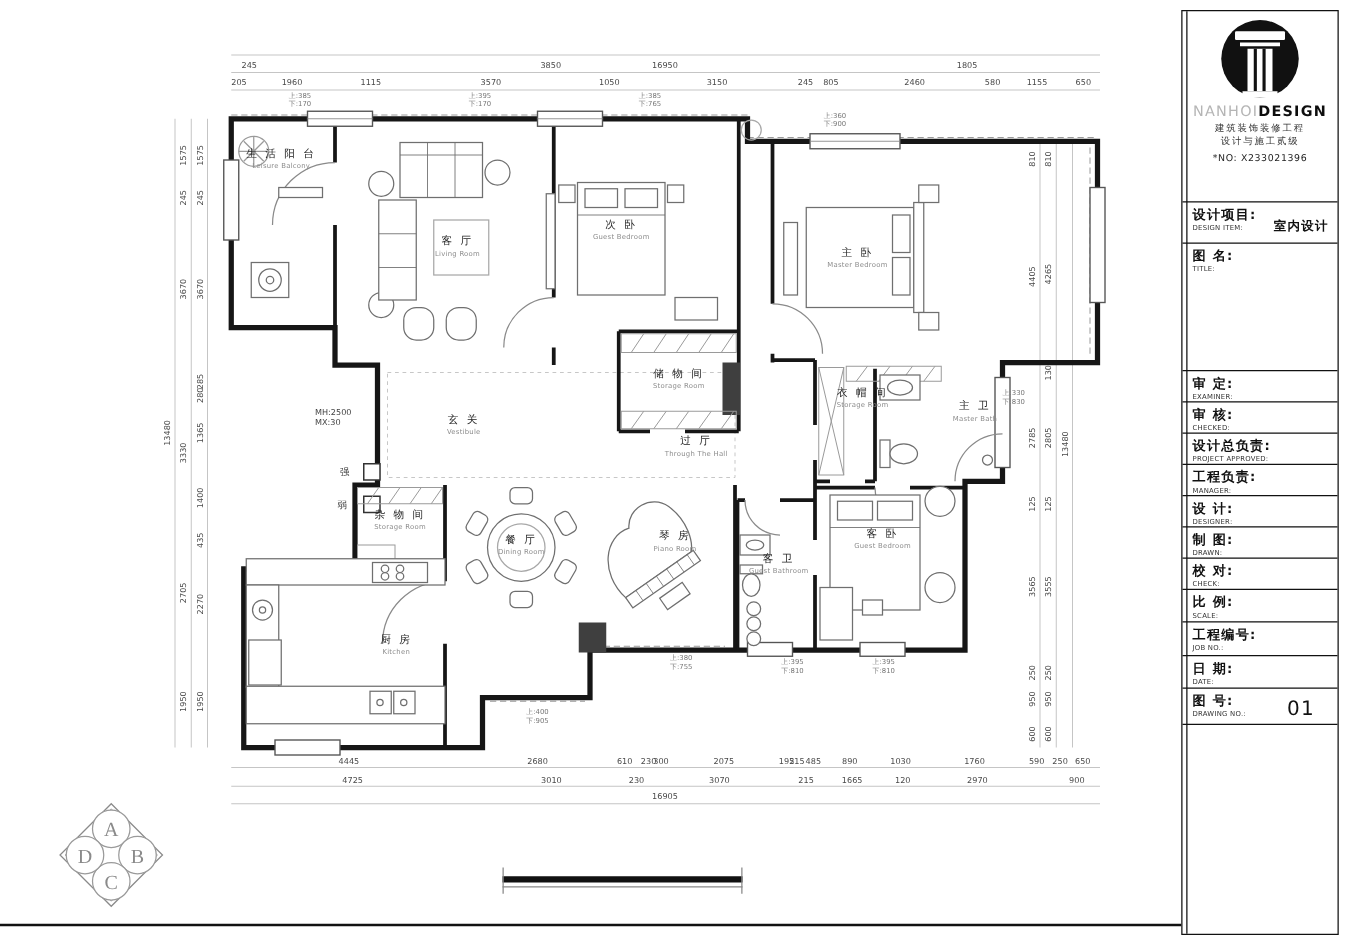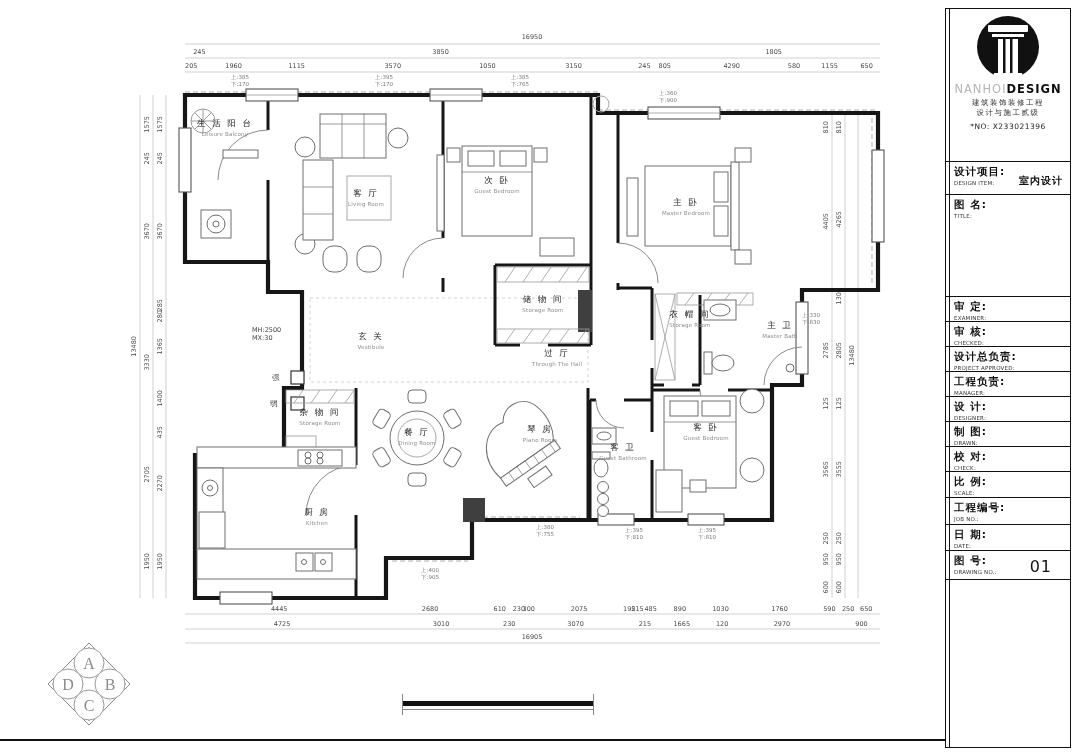--- a/index.html
+++ b/index.html
@@ -239,36 +239,36 @@
         <circle cx="210" cy="488" r="2.5"></circle>
       <rect x="199" y="512" width="26" height="36"></rect>
       <rect x="197" y="549" width="159" height="30"></rect>
       <rect x="296" y="553" width="17" height="18"></rect>
         <rect x="315" y="553" width="17" height="18"></rect>
       <circle cx="304" cy="562" r="2.5"></circle>
         <circle cx="323" cy="562" r="2.5"></circle>
     </g>
   </svg>
 
-  <span class="dimcenter" style="left:532px;top:33px">16950</span>
+  <span class="dimcenter" style="left:532px;top:48px">16950</span>
   <div class="hrow" style="left:185px;top:47px;width:695px">
     <span class="d" style="flex:245">245</span>
     <span class="d" style="flex:3850">3850</span>
     <span class="d" style="flex:1805">1805</span>
   </div>
   <div class="hrow" style="left:185px;top:61px;width:695px">
     <span class="d" style="flex:205">205</span>
     <span class="d" style="flex:1960">1960</span>
     <span class="d" style="flex:1115">1115</span>
     <span class="d" style="flex:3570">3570</span>
     <span class="d" style="flex:1050">1050</span>
     <span class="d" style="flex:3150">3150</span>
     <span class="d" style="flex:245">245</span>
     <span class="d" style="flex:805">805</span>
-    <span class="d" style="flex:2460">4290</span>
+    <span class="d" style="flex:2460">2460</span>
     <span class="d" style="flex:580">580</span>
     <span class="d" style="flex:1155">1155</span>
     <span class="d" style="flex:650">650</span>
   </div>
 
   <div class="hrow" style="left:185px;top:604px;width:695px">
     <span class="d" style="flex:4445">4445</span>
     <span class="d" style="flex:2680">2680</span>
     <span class="d" style="flex:610">610</span>
     <span class="d" style="flex:230">230</span>

